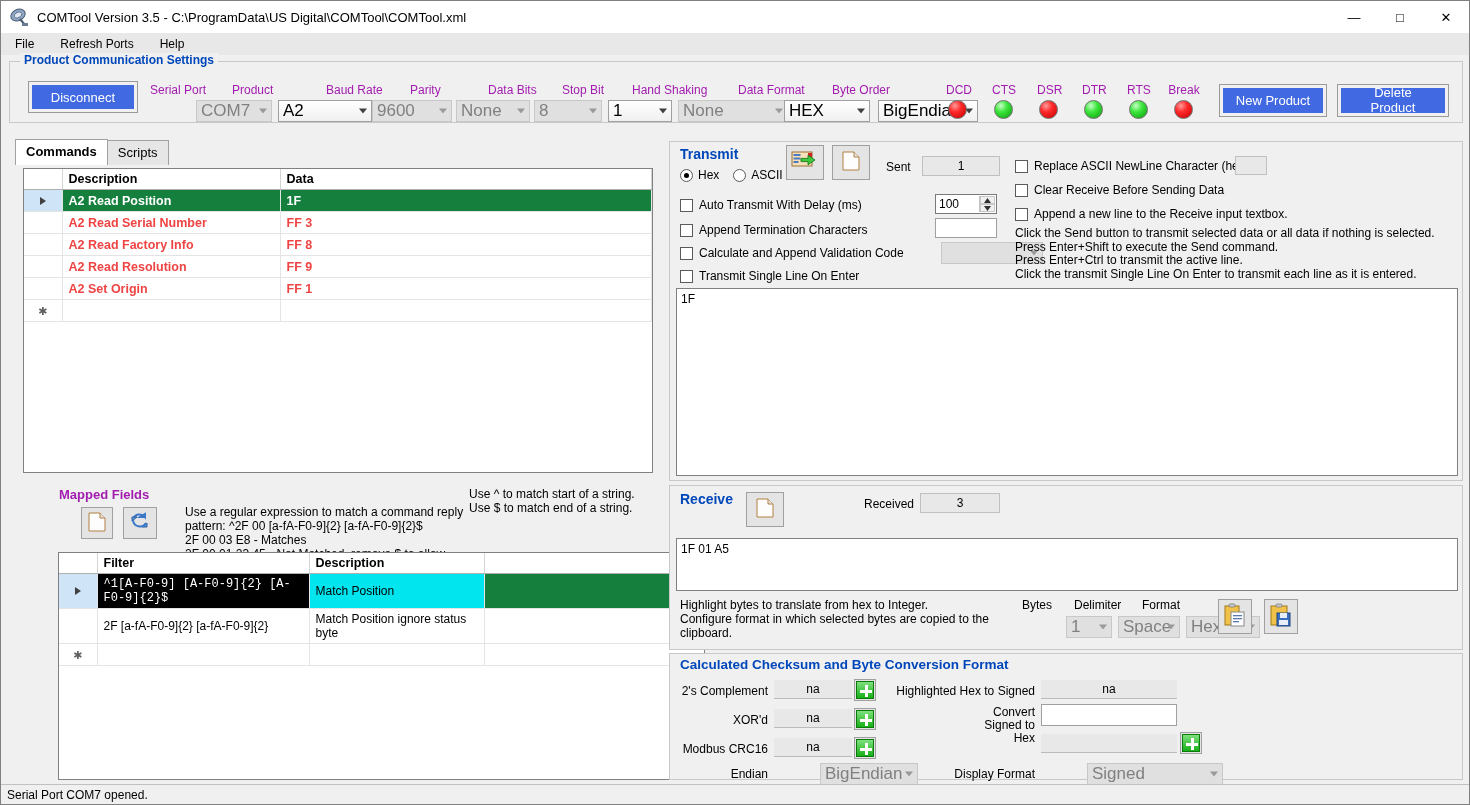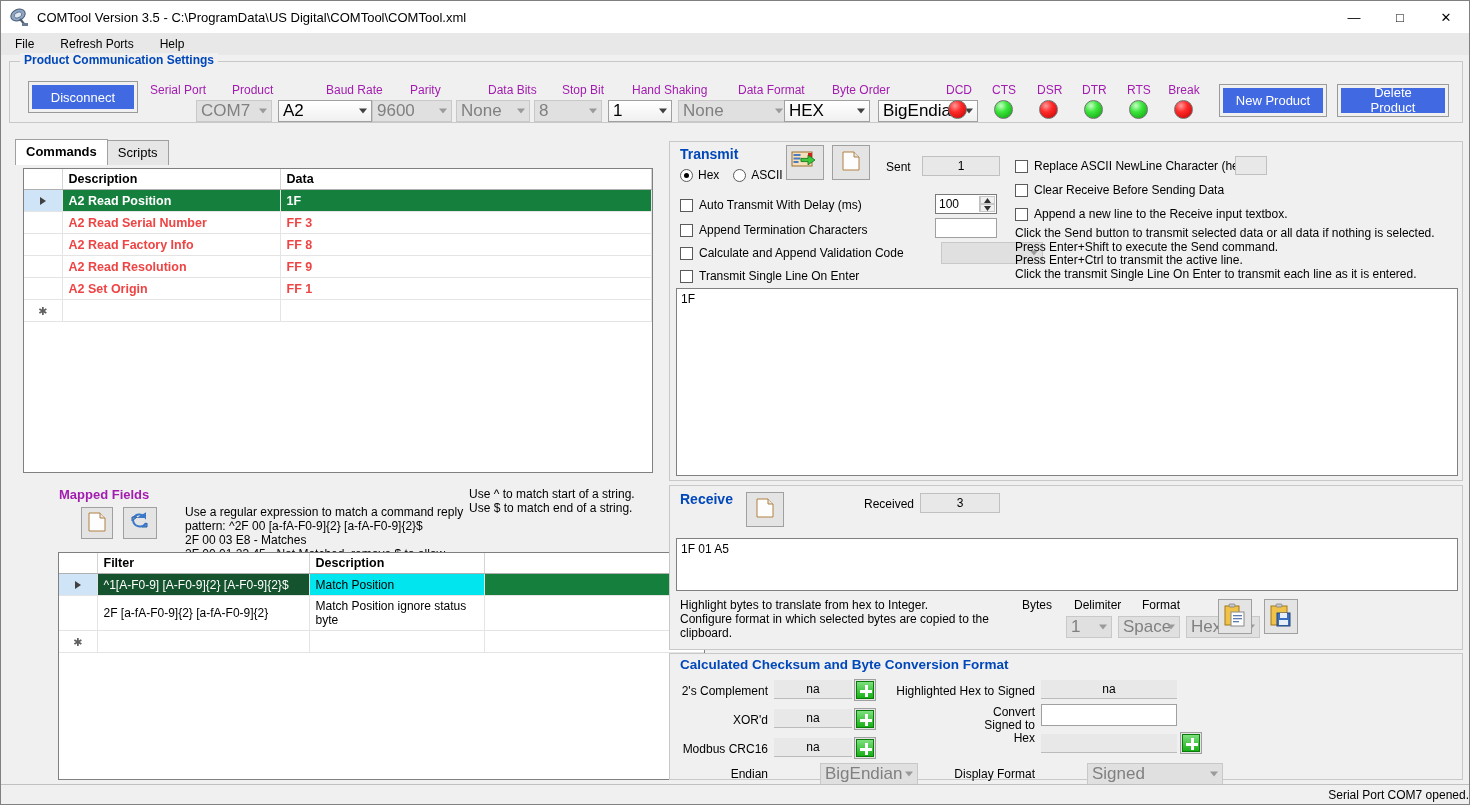--- a/index.html
+++ b/index.html
@@ -70,21 +70,21 @@
   .cmd-text { color:#ef4444; font-weight:bold; font-size:12.5px; }
   tr.sel .cmd-text { color:#fff; }
   tr.sel td { background:#15803d; }
   tr.sel .rowhdr { background:#cfe4f7; }
   .caret { display:inline-block; width:0; height:0; border-top:4px solid transparent;
            border-bottom:4px solid transparent; border-left:6px solid #404040; }
   .astrsk { color:#606060; font-size:11px; }
 
   
   .mf-grid td { font-size:12px; }
-  .mf-grid tr.sel td.filter { background:#14532d; color:#fff; }
+  .mf-grid tr.sel td.filter { background:#000000; color:#fff;font-family:Liberation Mono, monospace; }
   .mf-grid tr.sel td.desc { background:#00e5ee; color:#000; }
 
   
   .panel { position:absolute; border:1px solid #c8c8c8; background:#f0f0f0; }
 
   .chk { display:flex; align-items:center; font-size:12px; }
   .chk .box { width:13px; height:13px; border:1px solid #5a5a5a; background:#fff;
               margin-right:6px; flex:0 0 auto; }
   .radio { display:inline-flex; align-items:center; font-size:12px; margin-right:14px; }
   .radio .dot { width:13px; height:13px; border-radius:50%; border:1px solid #5a5a5a;
@@ -113,21 +113,21 @@
           border:1px solid #0b7a0b; position:relative; }
   .plus:before, .plus:after { content:''; position:absolute; background:#fff; }
   .plus:before { left:3px; top:7.5px; width:12px; height:3px; }
   .plus:after  { top:3px; left:7.5px; height:12px; width:3px; }
   .plusbtn { width:22px; height:22px; border:1px solid #a0a0a0; background:#e4e4e4;
              display:flex; align-items:center; justify-content:center; }
 
   
   .statusbar { position:absolute; left:0; bottom:0; width:1468px; height:20px;
                background:#f0f0f0; border-top:1px solid #c0c0c0;
-               display:flex; align-items:center; padding-left:6px; font-size:12px;justify-content:flex-end; }
+               display:flex; align-items:center; padding-left:6px; font-size:12px; }
 
   .rowlbl { font-size:12px; text-align:right; white-space:nowrap; }
 </style>
 </head>
 <body>
 
 <div class="window">
 
   <div class="titlebar">
     <div class="app-icon">

